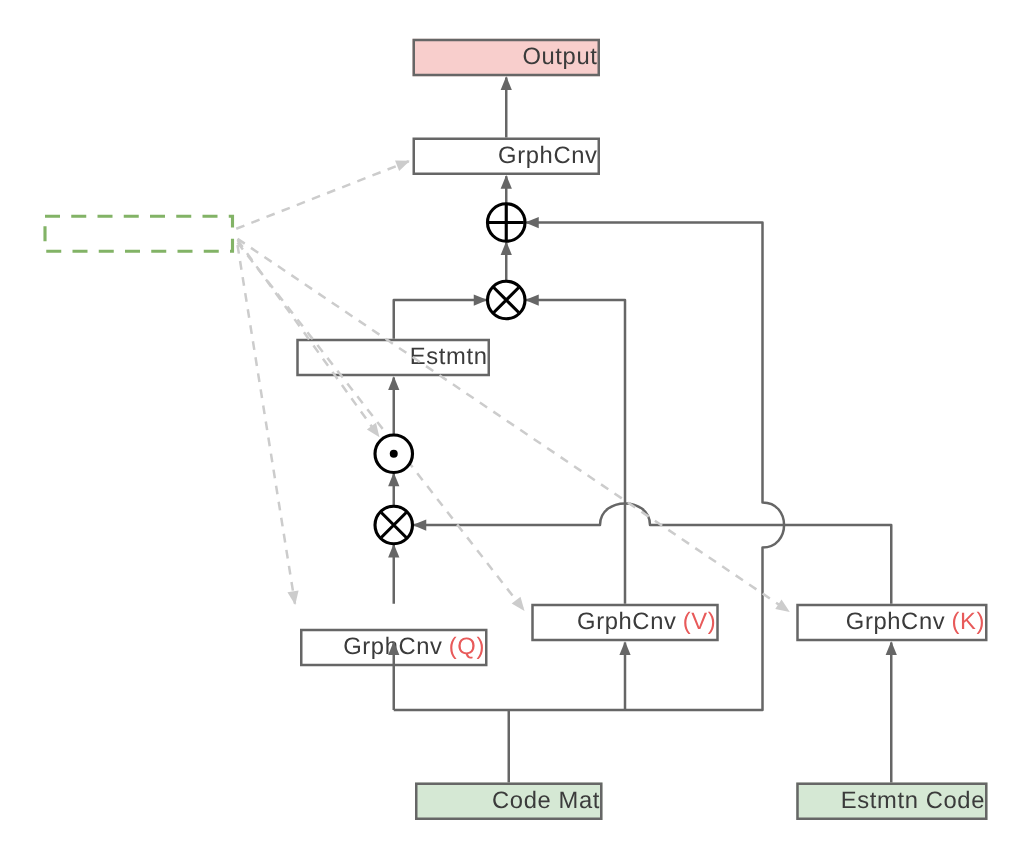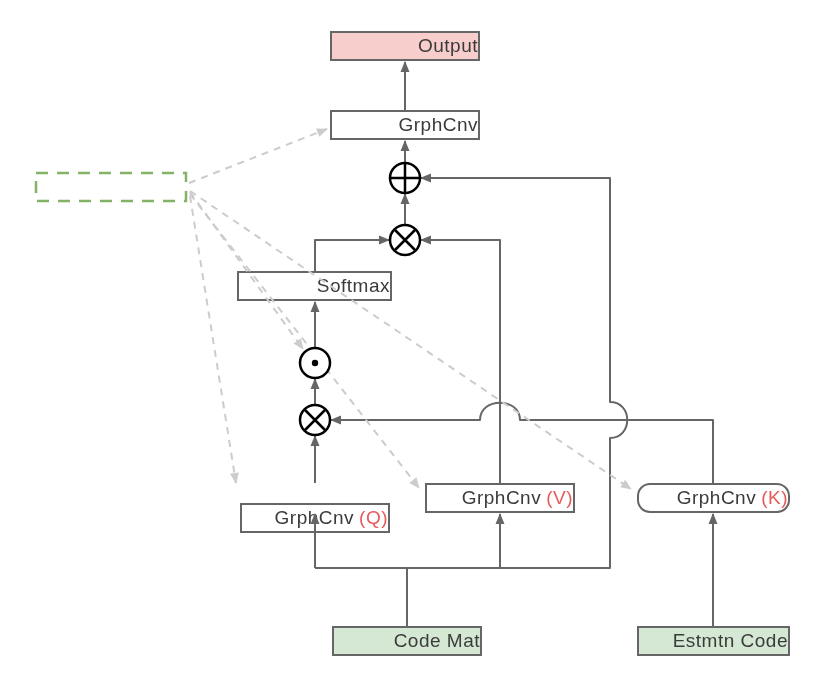--- a/index.html
+++ b/index.html
@@ -65,32 +65,32 @@
   <div class="node pink" style="left:330px; top:31px; width:150px;">
     <span>Output</span>
   </div>
 
   <div class="node" style="left:330px; top:110px; width:150px;">
     <span>GrphCnv</span>
   </div>
 
 
   <div class="node" style="left:237px; top:271px; width:155px;">
-    <span>Softmax</span>
+    <span>Estmtn</span>
   </div>
 
   <div class="node" style="left:240px; top:503px; width:150px;">
     <span>GrphCnv</span><span class="red-suffix">(Q)</span>
   </div>
 
   <div class="node" style="left:425px; top:483px; width:150px;">
     <span>GrphCnv</span><span class="red-suffix">(V)</span>
   </div>
 
-  <div class="node" style="left:637px; top:483px; width:153px;border-radius:13px;">
+  <div class="node" style="left:637px; top:483px; width:153px;">
     <span>GrphCnv</span><span class="red-suffix">(K)</span>
   </div>
 
   <div class="node green" style="left:332px; top:626px; width:150px;">
     <span>Code Mat</span>
   </div>
 
   <div class="node green" style="left:637px; top:626px; width:153px;">
     <span>Estmtn Code</span>
   </div>

